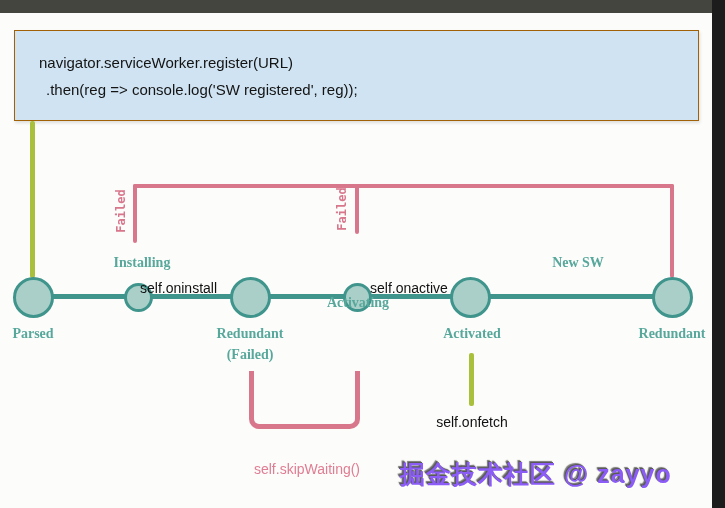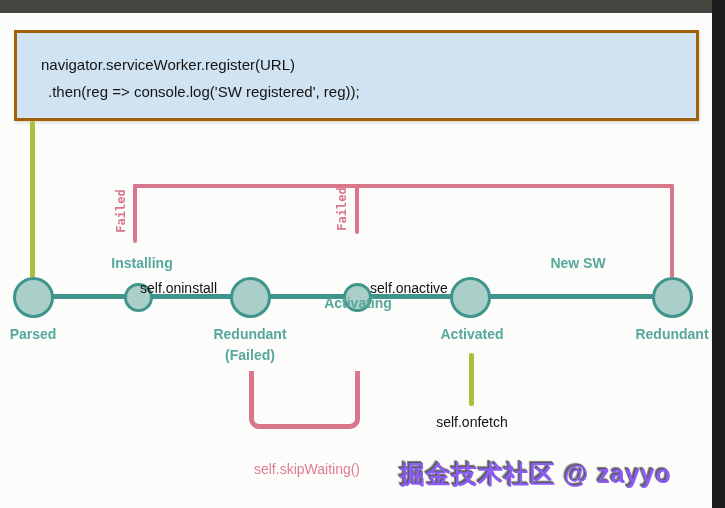--- a/index.html
+++ b/index.html
@@ -6,21 +6,21 @@
   .canvas {
     position:relative; width:725px; height:508px; background:#fcfcfb;
     overflow:hidden; font-family:"Liberation Sans", sans-serif;
   }
   .top-band { position:absolute; left:0; top:0; width:725px; height:13px; background:#45453f; }
   .right-band { position:absolute; left:712px; top:0; width:13px; height:508px; background:#1c1c1c; }
 
   
   .code-block {
     position:absolute; left:14px; top:30px; width:685px; height:91px;
-    background:#cfe3f2; border:3px solid #a16207; box-sizing:border-box;
+    background:#cfe3f2; border:1px solid #a16207; box-sizing:border-box;
     box-shadow:1px 2px 3px rgba(0,0,0,0.12);
     padding:18px 0 0 24px; color:#141414; font-size:15px; line-height:27px;
   }
   .code-line2 { margin-left:7px; }
 
   
   .olive-line { position:absolute; width:5px; background:#a9c03c; border-radius:2px; }
   #olive-register { left:30px; top:121px; height:157px; }
   #olive-onfetch  { left:469px; top:353px; height:53px; }
   .main-line { position:absolute; left:33px; top:294px; width:639px; height:5px; background:#3f948c; border-radius:3px; }
@@ -35,21 +35,21 @@
   #c-parsed     { left:13px;  top:277px; }
   #c-installing { left:124px; top:283px; }
   #c-installed  { left:230px; top:277px; }
   #c-activating { left:343px; top:283px; }
   #c-activated  { left:450px; top:277px; }
   #c-redundant  { left:652px; top:277px; }
 
   
   .state-label {
     position:absolute; width:110px; text-align:center;
-    font-family:Liberation Sans, sans-serif; font-weight:bold;
+    font-family:Liberation Serif, serif; font-weight:bold;
     font-size:14px; color:#57a89b; letter-spacing:0px; white-space:nowrap;
   }
   #l-installing { left:87px;  top:255px; }
   #l-activating { left:303px; top:255px;margin-top:40px; }
   #l-newsw      { left:523px; top:255px; }
   #l-parsed     { left:-22px; top:326px; }
   #l-installed  { left:195px; top:326px; }
   #l-waiting    { left:195px; top:347px; }
   #l-activated  { left:417px; top:326px; }
   #l-redundant  { left:617px; top:326px; }

